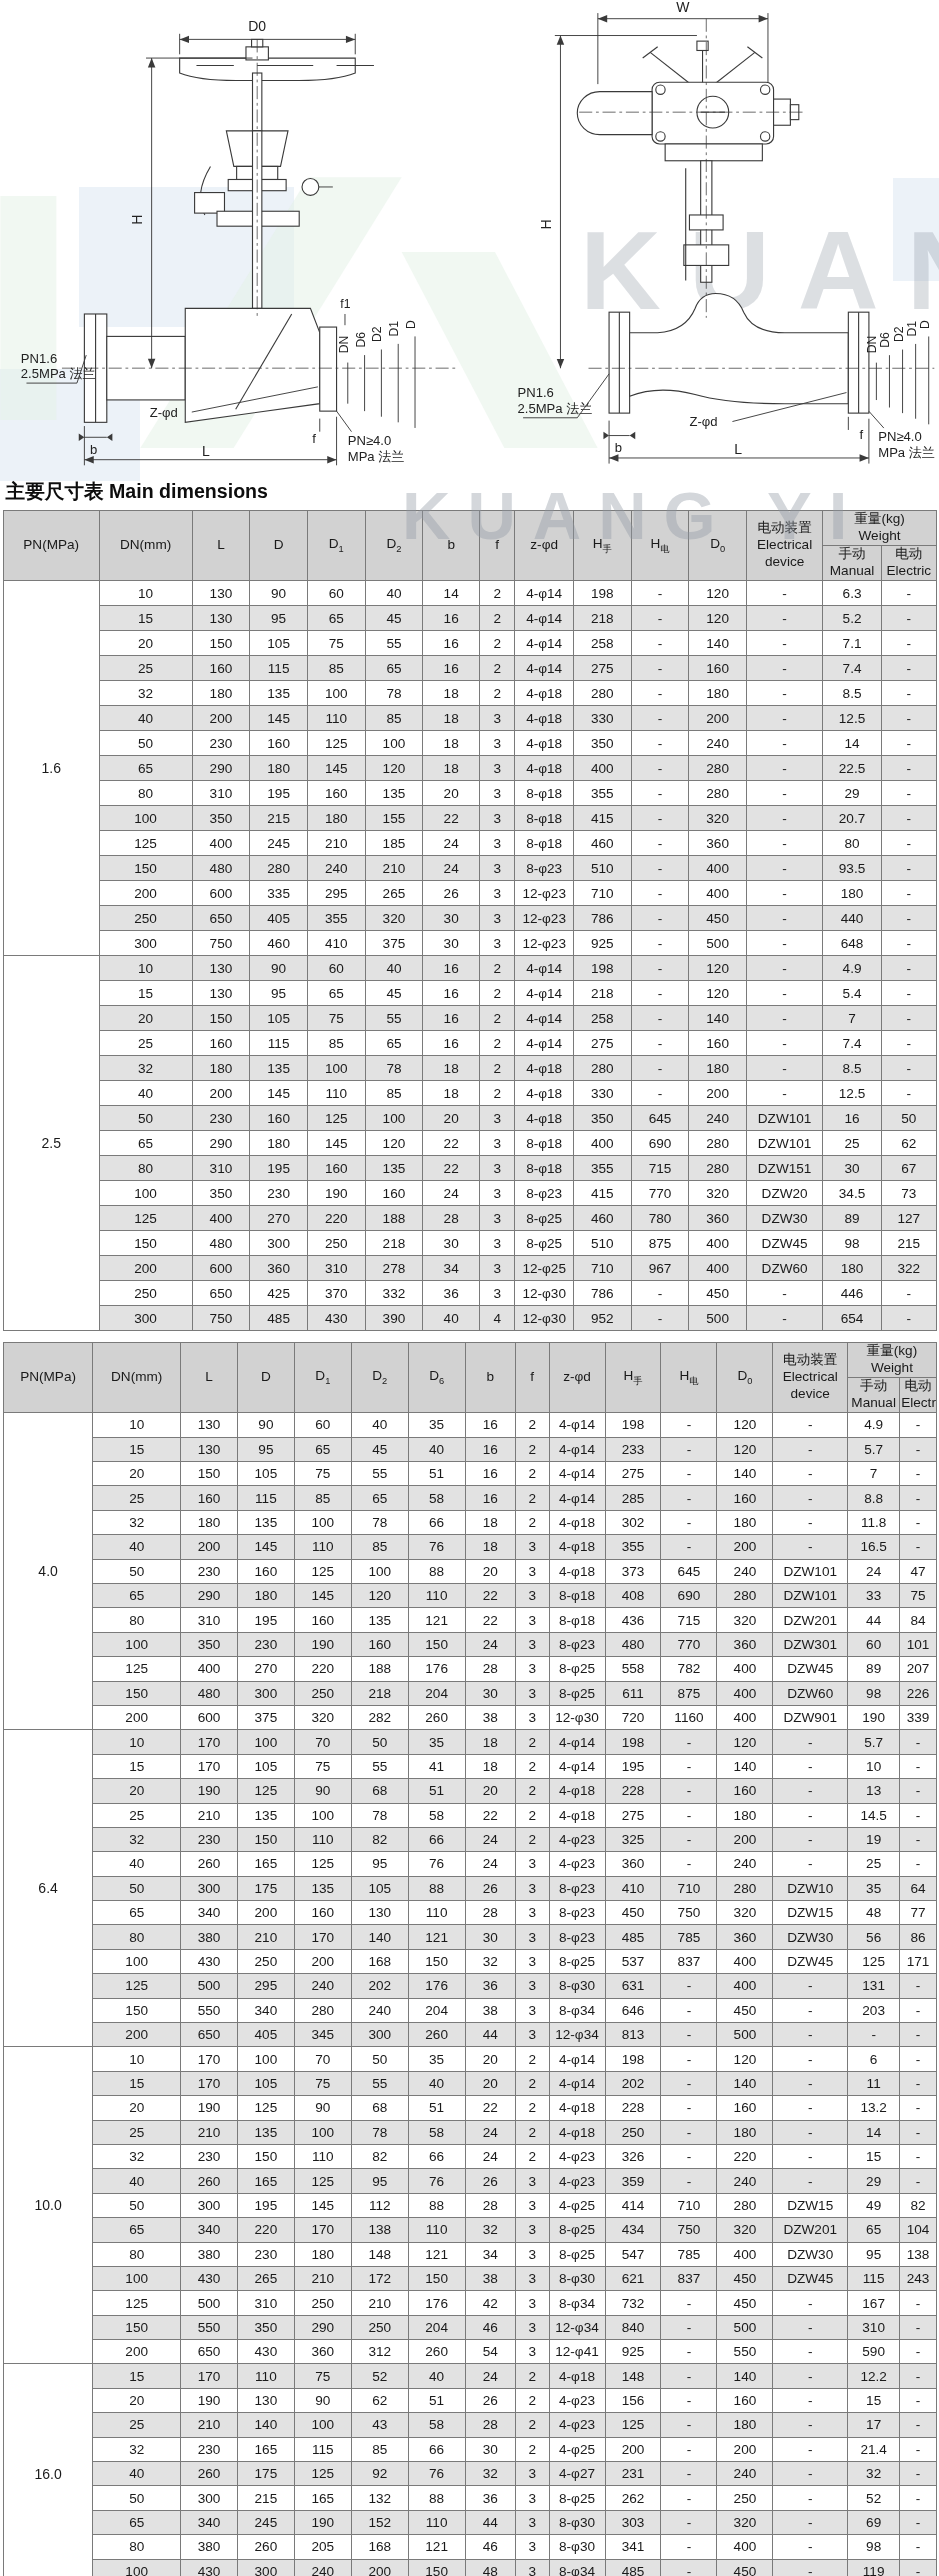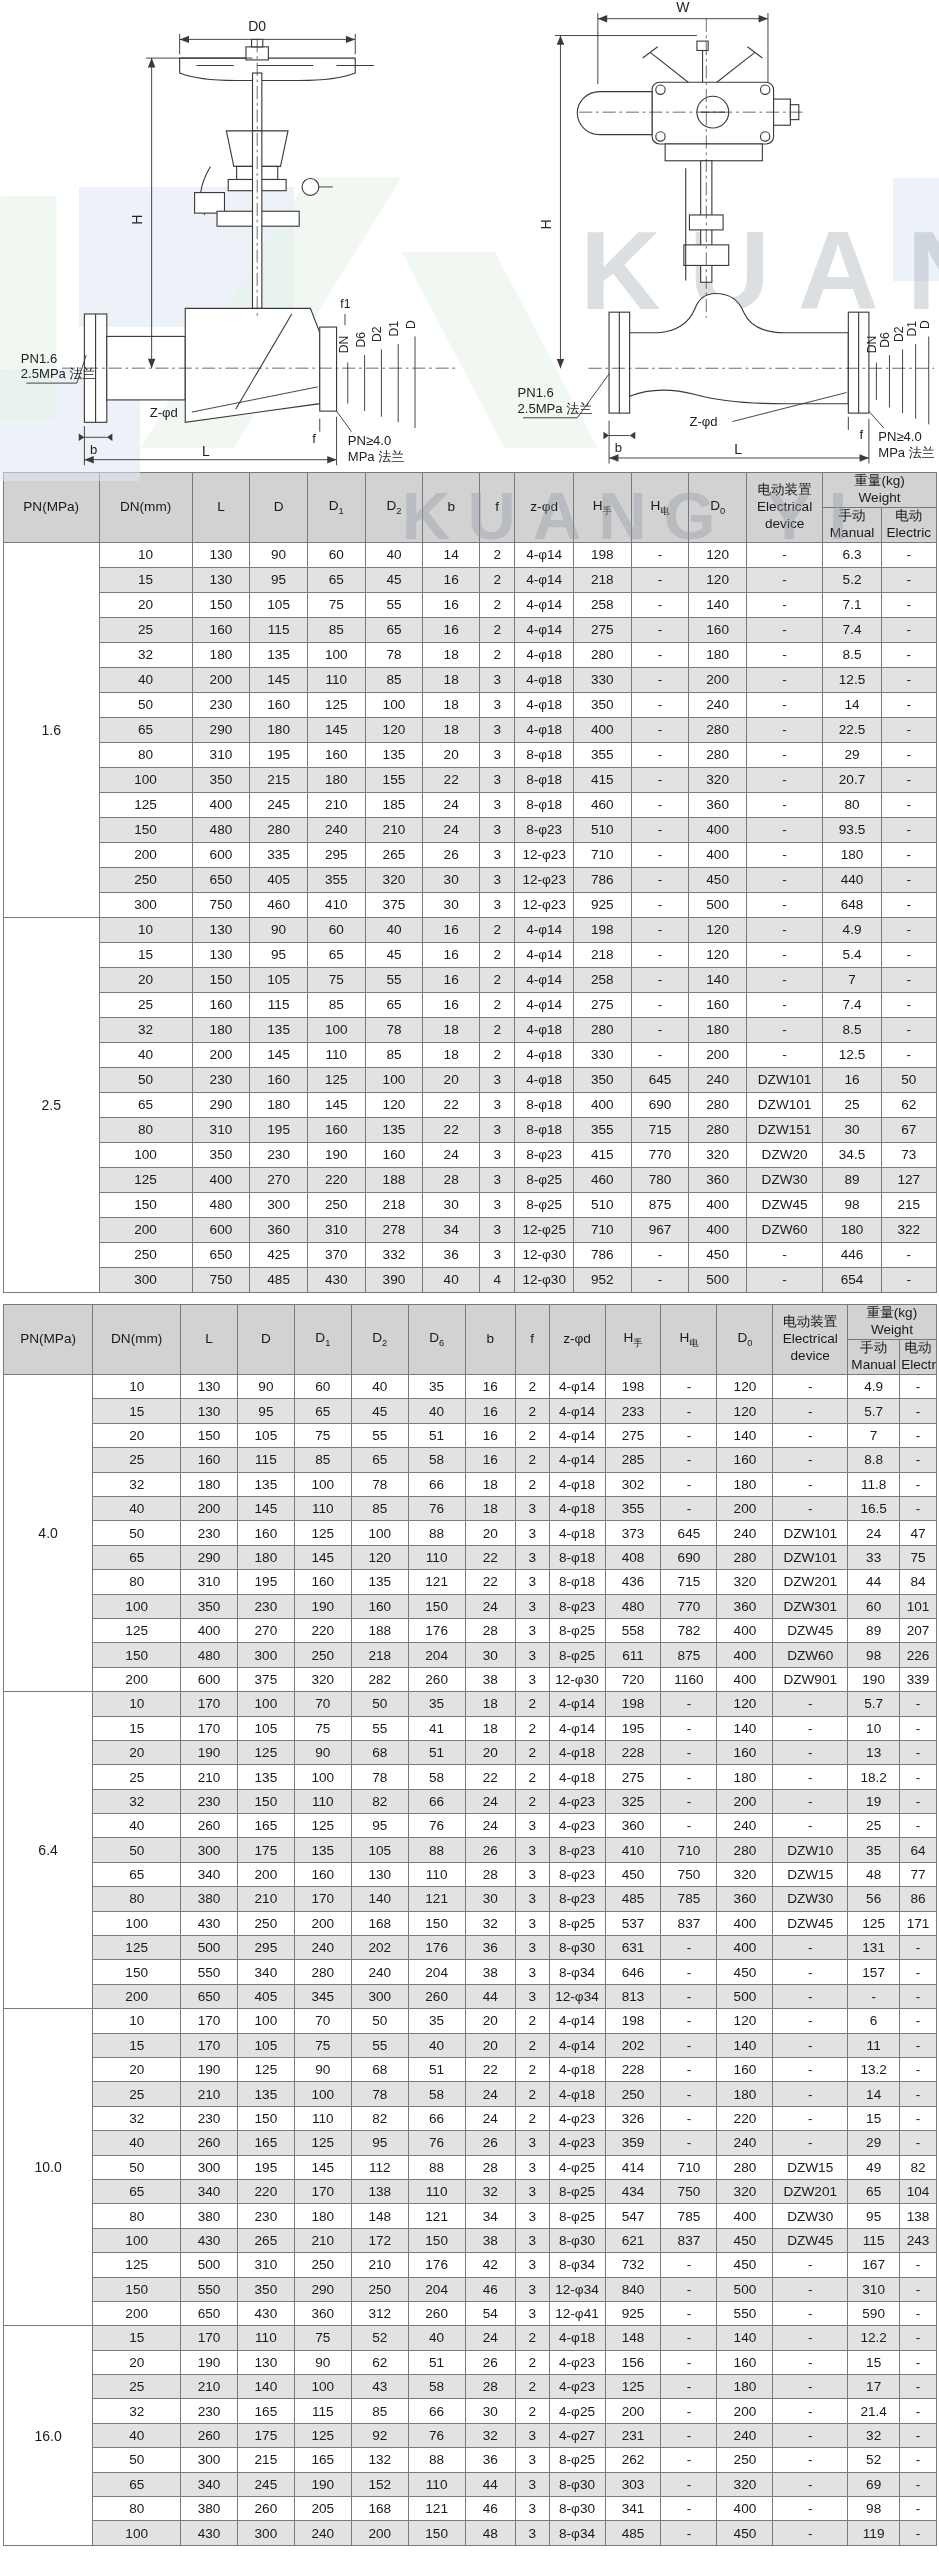--- a/index.html
+++ b/index.html
@@ -243,20 +243,24 @@
       <line class="ddim" x1="408" y1="446" x2="408" y2="460"></line>
 
       <g>
         <text class="dtxt lbl" x="440" y="472">PN≥4.0</text>
         <text class="dtxt lbl" x="440" y="489">MPa 法兰</text>
         <line class="ddim" x1="446" y1="458" x2="430" y2="440"></line>
       </g>
     </svg>
   </div>
 
+  <div id="main-title">
+    <span>主要尺寸表</span>
+    <span>Main dimensions</span>
+  </div>
 
   <table id="table1" class="dim-table">
       <colgroup>
         <col style="width: 10.3%;">
         <col style="width: 10%;">
         <col style="width: 6.2%;">
         <col style="width: 6.2%;">
         <col style="width: 6.2%;">
         <col style="width: 6.2%;">
         <col style="width: 6.1%;">
@@ -1126,21 +1130,21 @@
           <td>100</td>
           <td>78</td>
           <td>58</td>
           <td>22</td>
           <td>2</td>
           <td>4-φ18</td>
           <td>275</td>
           <td>-</td>
           <td>180</td>
           <td>-</td>
-          <td>18.2</td>
+          <td>14.5</td>
           <td>-</td>
         </tr>
         <tr class="stripe">
           <td>32</td>
           <td>230</td>
           <td>150</td>
           <td>110</td>
           <td>82</td>
           <td>66</td>
           <td>24</td>
@@ -1262,21 +1266,21 @@
           <td>280</td>
           <td>240</td>
           <td>204</td>
           <td>38</td>
           <td>3</td>
           <td>8-φ34</td>
           <td>646</td>
           <td>-</td>
           <td>450</td>
           <td>-</td>
-          <td>157</td>
+          <td>203</td>
           <td>-</td>
         </tr>
         <tr class="stripe">
           <td>200</td>
           <td>650</td>
           <td>405</td>
           <td>345</td>
           <td>300</td>
           <td>260</td>
           <td>44</td>

